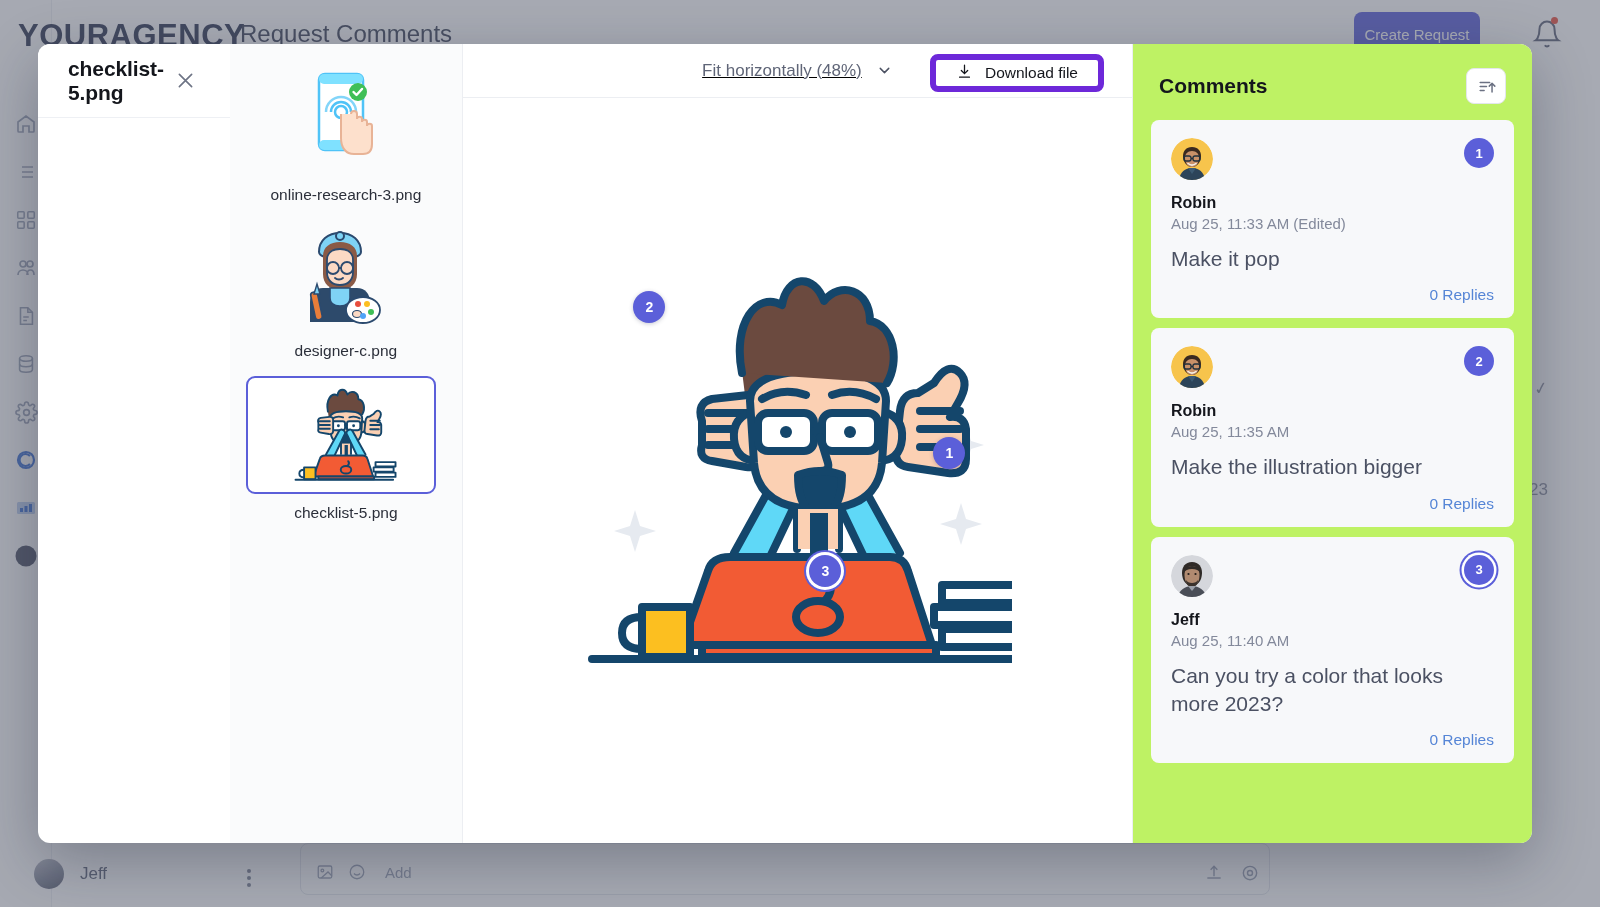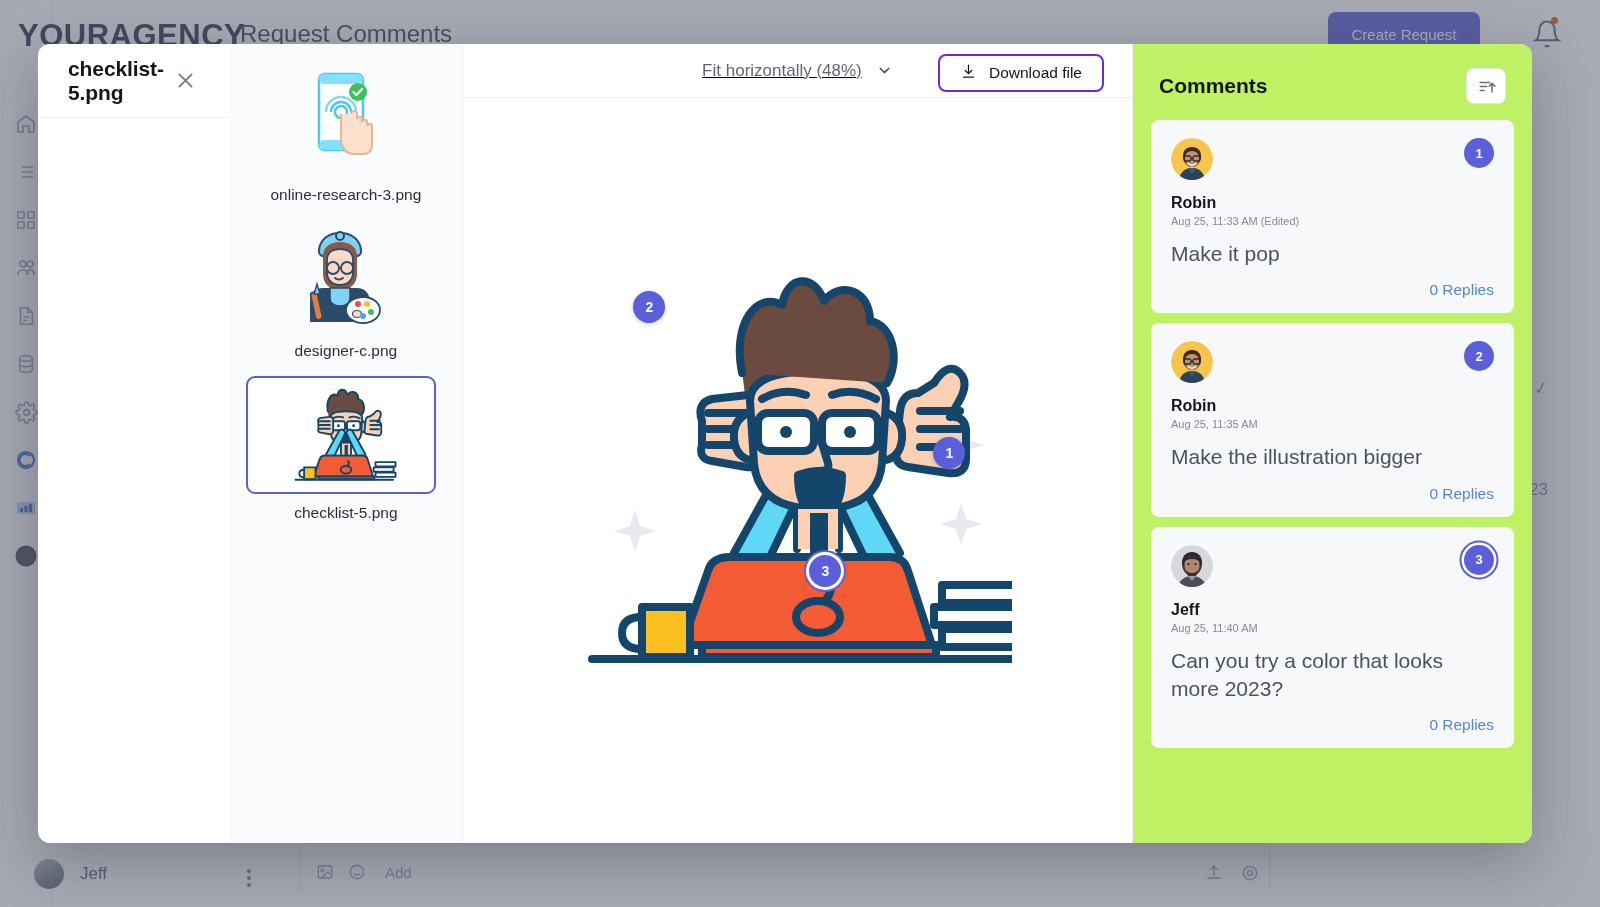--- a/index.html
+++ b/index.html
@@ -35,21 +35,21 @@
   .bg-topbar {
     position: absolute; left: 52px; right: 0; top: 0; height: 70px;
     background: #ffffff;
   }
   .bg-page-title {
     position: absolute; left: 240px; top: 20px;
     font-size: 24px; color: #3b4257; font-weight: 400;
   }
   .bg-create-btn {
     position: absolute; right: 120px; top: 12px;
-    width: 152px; height: 44px; border-radius: 8px;
+    width: 126px; height: 44px; border-radius: 8px;
     background: #5b5fd9; color: #fff;
     display: flex; align-items: center; justify-content: center;
     font-size: 15px;
   }
   .bg-bell {
     position: absolute; right: 38px; top: 18px;
     width: 30px; height: 32px; color: #5b6176;
   }
   .bg-bell-dot {
     position: absolute; right: 42px; top: 17px;
@@ -171,21 +171,21 @@
     background: transparent; border: none; cursor: pointer;
     font-size: 17px; color: #5f6577;
     font-family: "Liberation Sans", sans-serif;
   }
   .chevron { color: #4c5263; display: flex; }
   .download-btn {
     position: absolute; right: 28px; top: 10px;
     height: 38px;
     display: flex; align-items: center; gap: 12px;
     padding: 0 20px;
-    border: 2px solid #6d28d9; border-radius: 8px;
+    border: 6px solid #6d28d9; border-radius: 8px;
     background: #fff; cursor: pointer;
     font-size: 15.5px; color: #14161c; font-weight: 500;
     font-family: "Liberation Sans", sans-serif;
   }
   .viewer-canvas {
     flex: 1; position: relative;
     display: flex; align-items: center; justify-content: center;
     background: #fff;
     overflow: hidden;
   }
@@ -241,21 +241,21 @@
   }
   .avatar svg { display: block; }
   .comment-badge {
     width: 30px; height: 30px; border-radius: 50%;
     background: #5b5fd9; color: #fff;
     display: flex; align-items: center; justify-content: center;
     font-size: 13px; font-weight: 600;
   }
   .comment-badge.active { box-shadow: 0 0 0 2.5px #fff, 0 0 0 4.5px #5b5fd9; }
   .comment-author { margin-top: 14px; font-size: 16px; font-weight: 700; color: #14161c; }
-  .comment-time { margin-top: 3px; font-size: 11px; color: #83899b; }
+  .comment-time { margin-top: 3px; font-size: 15px; color: #83899b; }
   .comment-text { margin-top: 13px; font-size: 21px; color: #4b5163; line-height: 1.35; }
   .comment-replies {
     margin-top: 13px; text-align: right;
     font-size: 15.5px; color: #5585d6; cursor: pointer;
   }
 </style>
 </head>
 <body>
 
 <div id="app-background">

